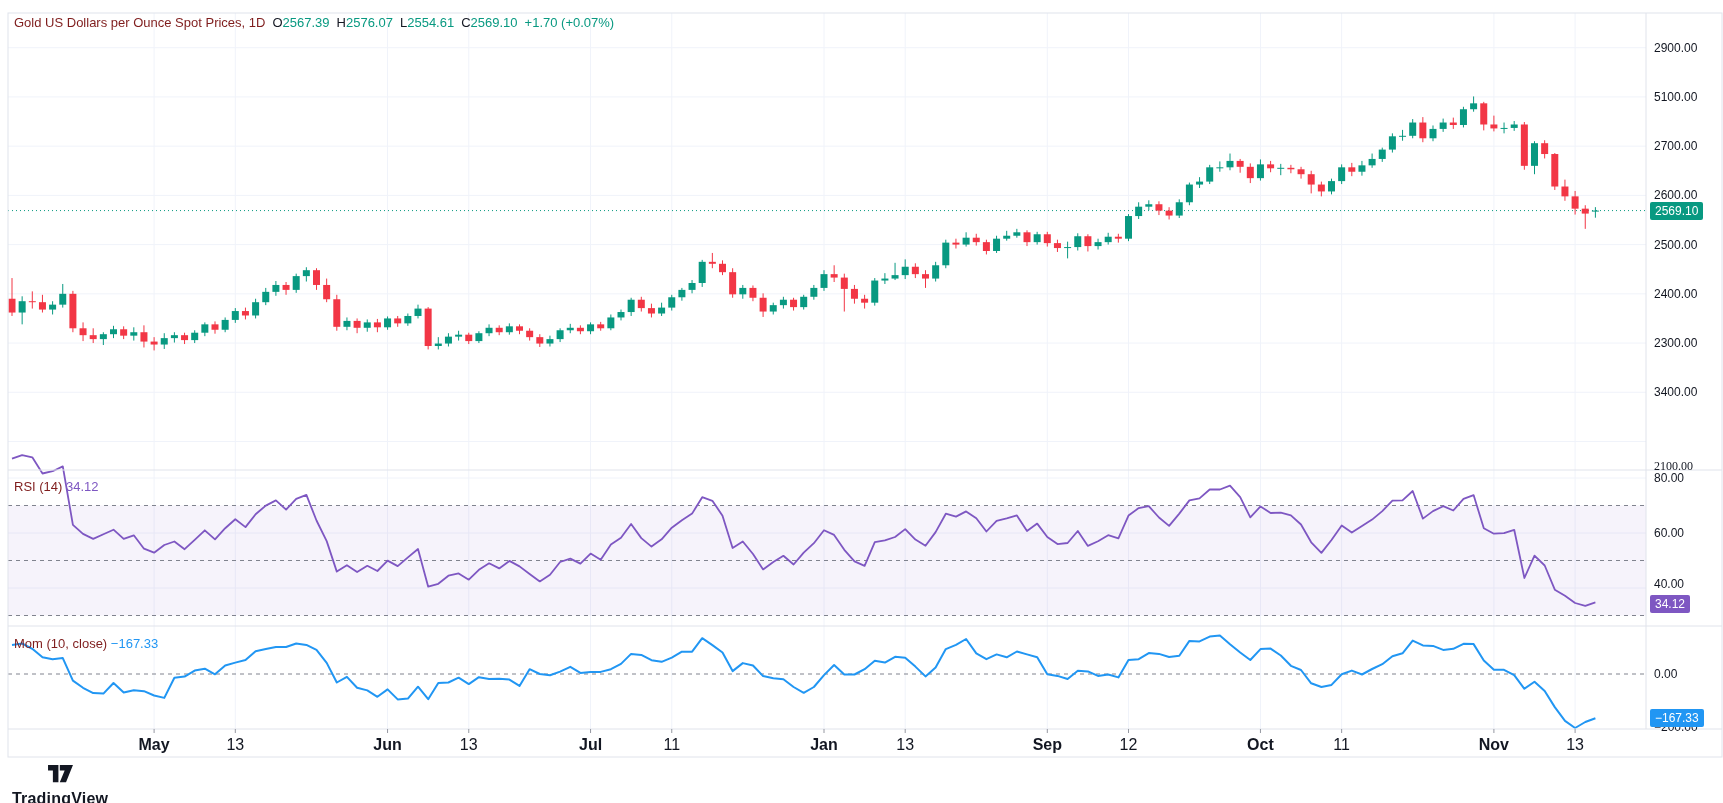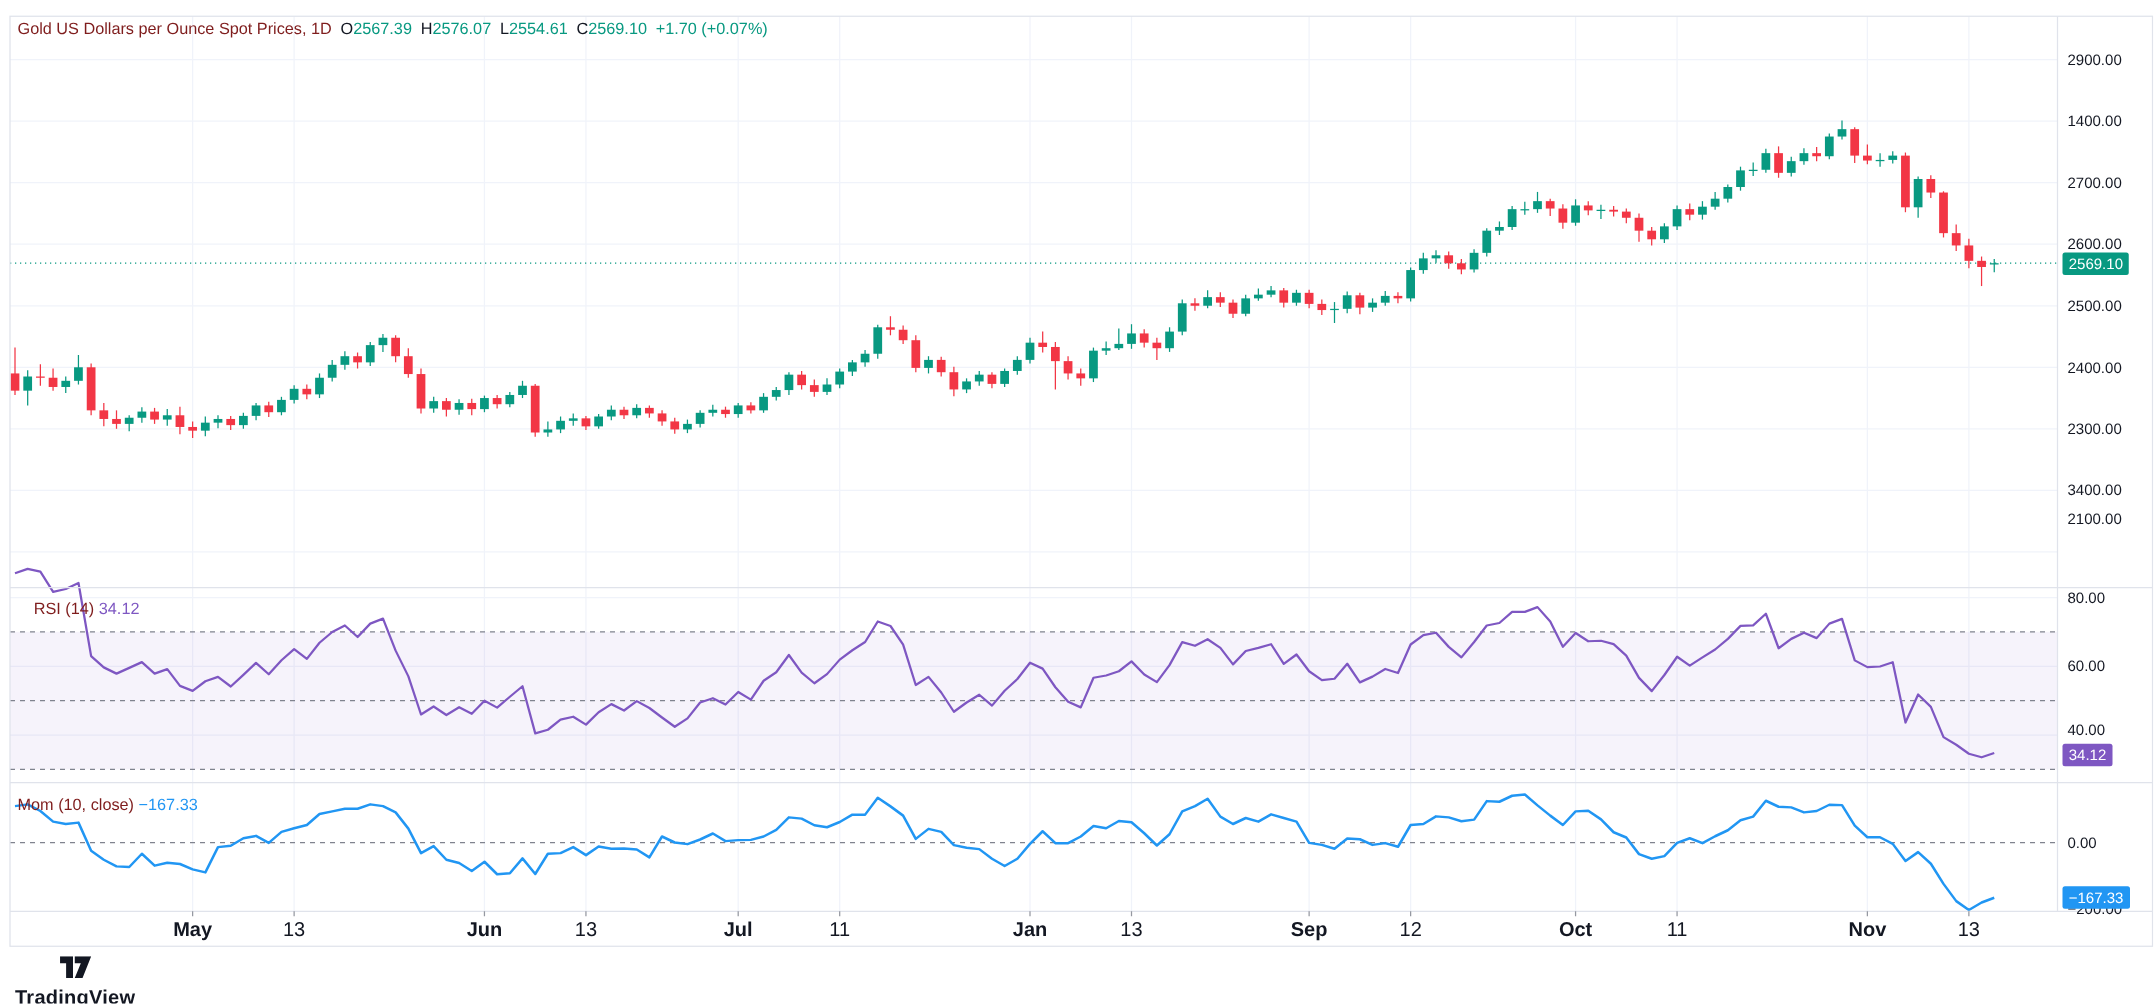--- a/index.html
+++ b/index.html
@@ -402,40 +402,40 @@
       <line x1="1493.9" y1="729" x2="1493.9" y2="733" stroke="#9598a1"></line>
       <line x1="1575.1000000000001" y1="729" x2="1575.1000000000001" y2="733" stroke="#9598a1"></line>
     </svg>
 
   <div class="overlay">
 
     <div class="legend" style="left:14px;top:15px;">
       <span class="t">Gold US Dollars per Ounce Spot Prices, 1D</span><span id="ohlc-values"><span class="k">O</span><span class="v" style="color: rgb(8, 153, 129);">2567.39</span><span class="k">H</span><span class="v" style="color: rgb(8, 153, 129);">2576.07</span><span class="k">L</span><span class="v" style="color: rgb(8, 153, 129);">2554.61</span><span class="k">C</span><span class="v" style="color: rgb(8, 153, 129);">2569.10</span><span class="k"></span><span class="v" style="color: rgb(8, 153, 129);">+1.70 (+0.07%)</span></span>
     </div>
 
-    <div class="legend" style="left:14px;top:479px;margin-left:13px;">
+    <div class="legend" style="left:14px;top:479px;">
       <span class="t">RSI (14)</span>
       <span class="v" id="rsi-val" style="color: rgb(126, 87, 194);">34.12</span>
     </div>
 
     <div class="legend" style="left:14px;top:636px;">
       <span class="t">Mom (10, close)</span>
       <span class="v" id="mom-val" style="color: rgb(33, 150, 243);">−167.33</span>
     </div>
 
     <div id="y-labels">
         <div class="ax-label" style="left: 1654px; top: 47.7px;">2900.00</div>
-        <div class="ax-label" style="left: 1654px; top: 96.925px;">1400.00</div>
+        <div class="ax-label" style="left: 1654px; top: 96.925px;">5100.00</div>
         <div class="ax-label" style="left: 1654px; top: 146.15px;">2700.00</div>
         <div class="ax-label" style="left: 1654px; top: 195.375px;">2600.00</div>
         <div class="ax-label" style="left: 1654px; top: 244.6px;">2500.00</div>
         <div class="ax-label" style="left: 1654px; top: 293.825px;">2400.00</div>
         <div class="ax-label" style="left: 1654px; top: 343.05px;">2300.00</div>
         <div class="ax-label" style="left: 1654px; top: 392.275px;">3400.00</div>
-        <div class="ax-label" style="left: 1654px; top: 415px;">2100.00</div>
+        <div class="ax-label" style="left: 1654px; top: 466px; font-family: Liberation Serif, serif;">2100.00</div>
         <div class="ax-label" style="left: 1654px; top: 478px;">80.00</div>
         <div class="ax-label" style="left: 1654px; top: 533px;">60.00</div>
         <div class="ax-label" style="left: 1654px; top: 584px;">40.00</div>
         <div class="ax-label" style="left: 1654px; top: 674px;">0.00</div>
         <div class="ax-label" style="left: 1654px; top: 727px;">−200.00</div>
       </div>
 
     <div class="badge" id="price-badge" style="left: 1650px; top: 210.586px; background: rgb(8, 153, 129);">2569.10</div>
     <div class="badge" id="rsi-badge" style="left: 1650px; top: 604.17px; background: rgb(126, 87, 194);">34.12</div>
     <div class="badge" id="mom-badge" style="left: 1650px; top: 718.342px; background: rgb(33, 150, 243);">−167.33</div>

